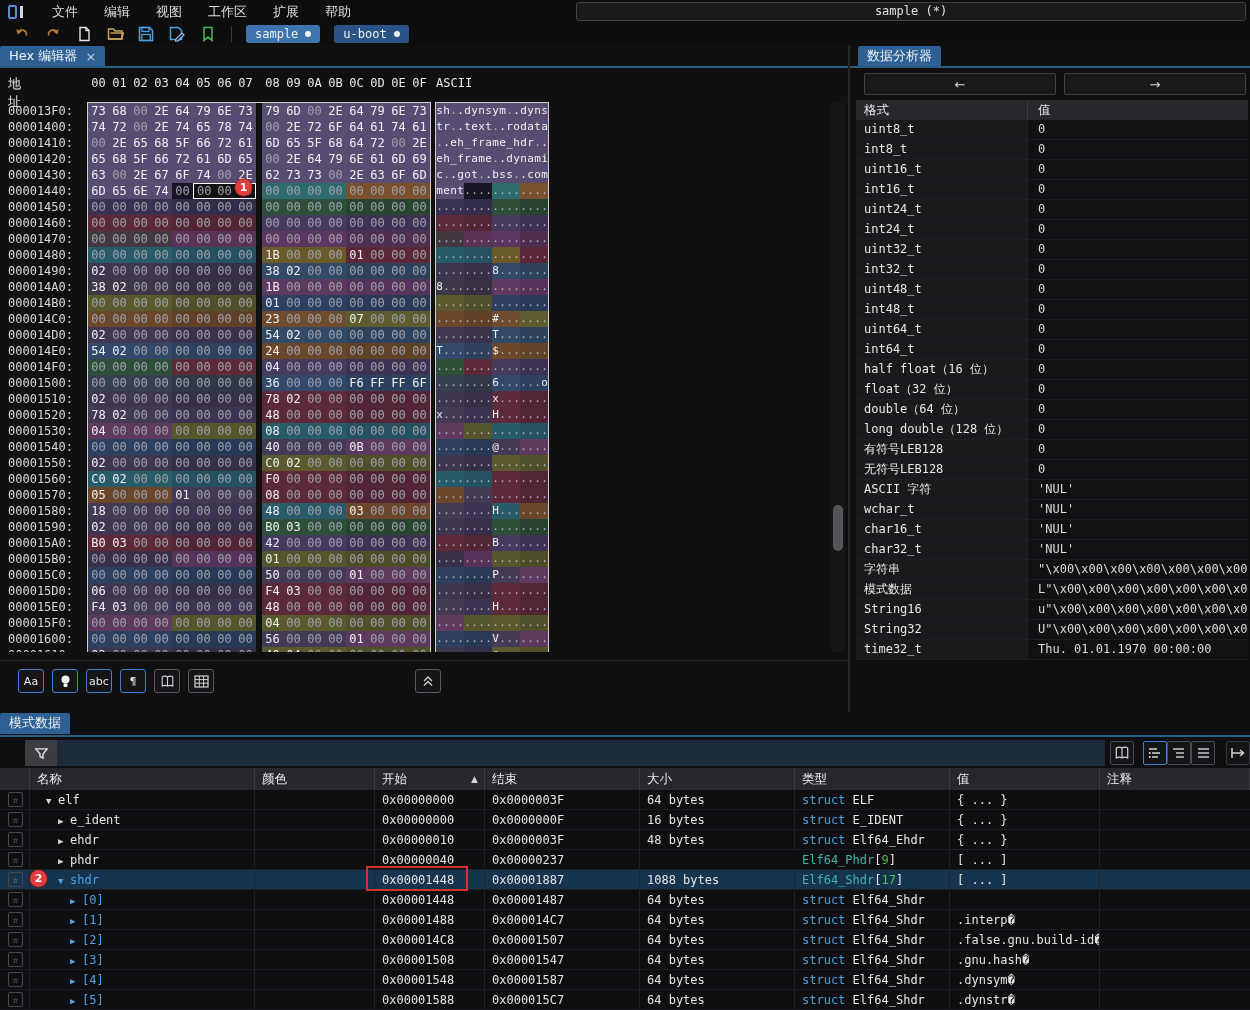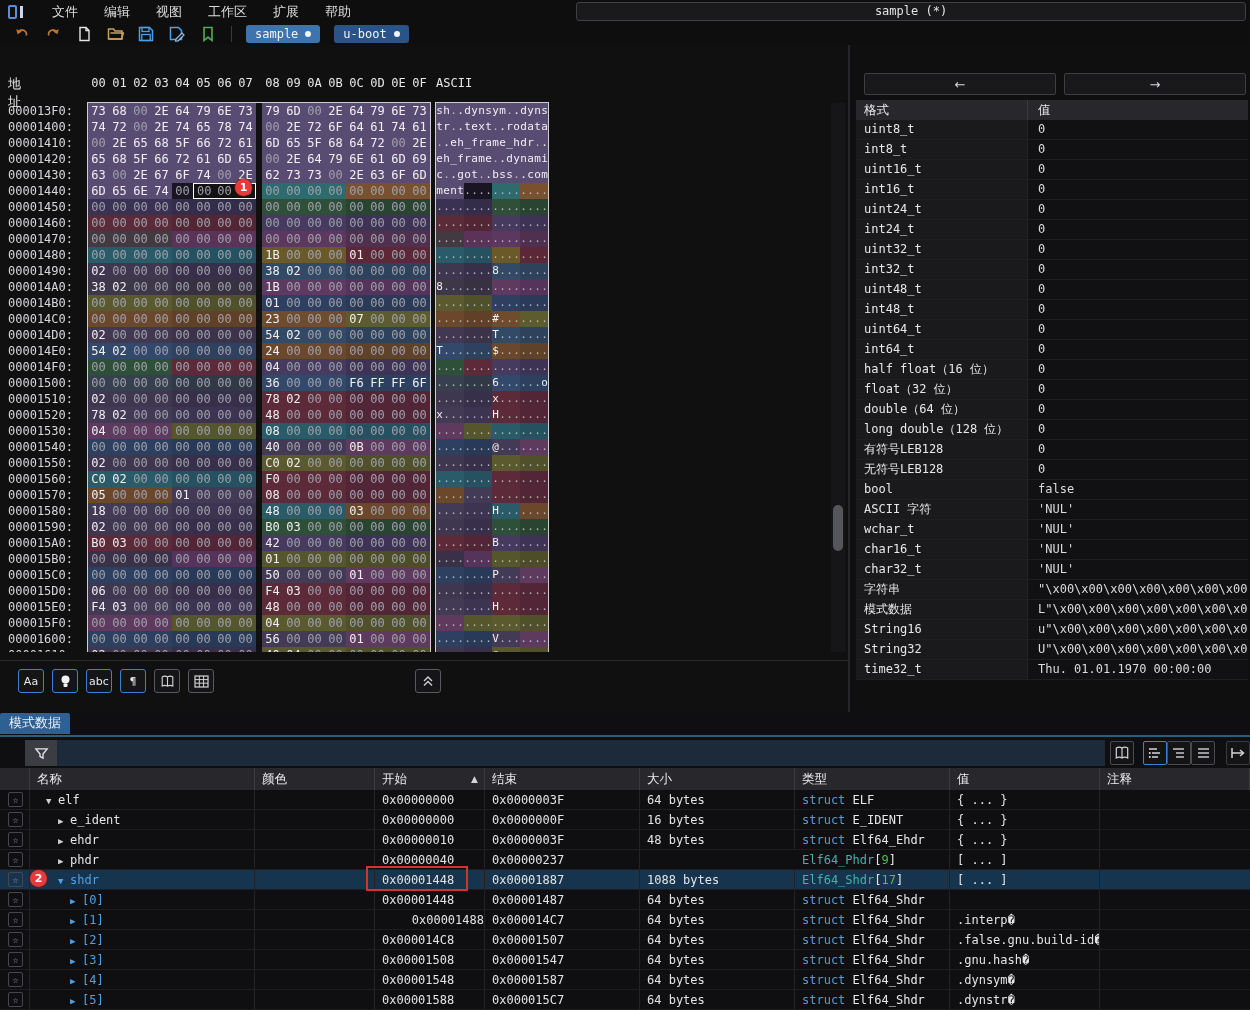--- a/index.html
+++ b/index.html
@@ -175,20 +175,27 @@
       <span>sample</span>
       <span class="dot"></span>
     </span>
     <span class="doctab dim mono">
       <span>u-boot</span>
       <span class="dot"></span>
     </span>
   </div>
 
   <div id="hex-panel">
+    <div class="tabs">
+      <span class="panel-tab">
+        <span>Hex 编辑器</span>
+        <span style="color:#c9d4df;">×</span>
+      </span>
+      <div class="tab-underline" style="top:21px;"></div>
+    </div>
 
     <div id="hex-header" class="mono">
       <span class="addr-label">地址</span>
       <span id="ascii-label">ASCII</span>
     <span class="bh mono" style="left: 88px;">00</span>
         <span class="bh mono" style="left: 109px;">01</span>
         <span class="bh mono" style="left: 130px;">02</span>
         <span class="bh mono" style="left: 151px;">03</span>
         <span class="bh mono" style="left: 172px;">04</span>
         <span class="bh mono" style="left: 193px;">05</span>
@@ -1473,20 +1480,26 @@
       <div id="collapse-btn">
         <svg width="16" height="16" viewBox="0 0 16 16">
             <polyline points="4,8 8,4 12,8" fill="none" stroke="#d0d0d4" stroke-width="1.4"></polyline>
             <polyline points="4,12.5 8,8.5 12,12.5" fill="none" stroke="#d0d0d4" stroke-width="1.4"></polyline>
           </svg>
       </div>
     </div>
   </div>
 
   <div id="inspector">
+    <div class="tabs">
+      <span class="panel-tab" style="margin-left:4px;">
+        <span>数据分析器</span>
+      </span>
+      <div class="tab-underline" style="top:21px;"></div>
+    </div>
     <div class="nav-btn" style="left:14px; width:192px;">
       <span>←</span>
     </div>
     <div class="nav-btn" style="left:214px; width:182px;">
       <span>→</span>
     </div>
     <div id="ins-header">
       <span class="h1">格式</span>
       <span class="h2">值</span>
     </div>
@@ -1555,24 +1568,20 @@
           <span class="fmt">long double（128 位）</span>
           <span class="val">0</span>
         </div>
         <div class="insrow">
           <span class="fmt">有符号LEB128</span>
           <span class="val">0</span>
         </div>
         <div class="insrow">
           <span class="fmt">无符号LEB128</span>
           <span class="val">0</span>
-        </div>
-        <div class="insrow">
-          <span class="fmt">bool</span>
-          <span class="val">false</span>
         </div>
         <div class="insrow">
           <span class="fmt">ASCII 字符</span>
           <span class="val">'NUL'</span>
         </div>
         <div class="insrow">
           <span class="fmt">wchar_t</span>
           <span class="val">'NUL'</span>
         </div>
         <div class="insrow">
@@ -1746,21 +1755,21 @@
           <span class="pcell" style="width: 155px;"><span class="kw">struct </span><span class="tname">Elf64_Shdr</span></span>
           <span class="pcell" style="width: 150px;"></span>
           <span class="pcell" style="width: 150px; border-right: none;"></span>
         </div>
         <div class="prow">
           <span class="pcell" style="width: 30px; padding: 0px;">
             <span class="star-box">☆</span>
           </span>
           <span class="pcell" style="width: 225px; padding-left: 40px;"><span class="tri accent">▶</span><span class="pname accent">[1]</span></span>
           <span class="pcell" style="width: 120px;"></span>
-          <span class="pcell" style="width: 110px; text-align: right;">0x00001488</span>
+          <span class="pcell" style="width: 110px;">0x00001488</span>
           <span class="pcell" style="width: 155px;">0x000014C7</span>
           <span class="pcell" style="width: 155px;">64 bytes</span>
           <span class="pcell" style="width: 155px;"><span class="kw">struct </span><span class="tname">Elf64_Shdr</span></span>
           <span class="pcell" style="width: 150px;">.interp�</span>
           <span class="pcell" style="width: 150px; border-right: none;"></span>
         </div>
         <div class="prow">
           <span class="pcell" style="width: 30px; padding: 0px;">
             <span class="star-box">☆</span>
           </span>

